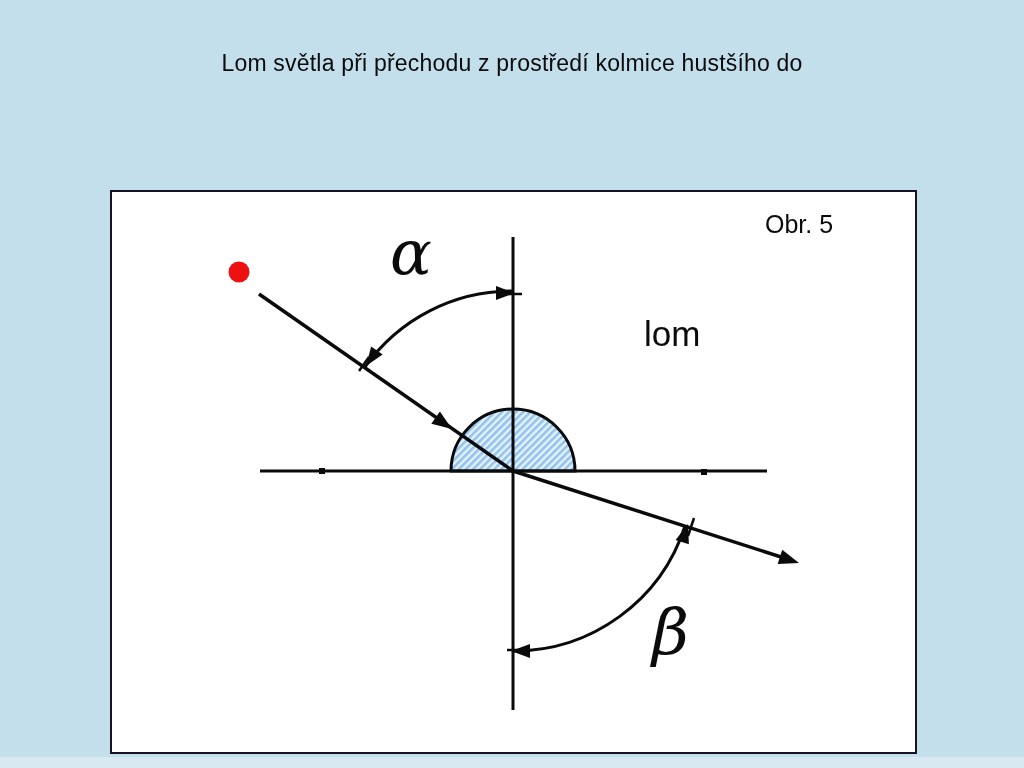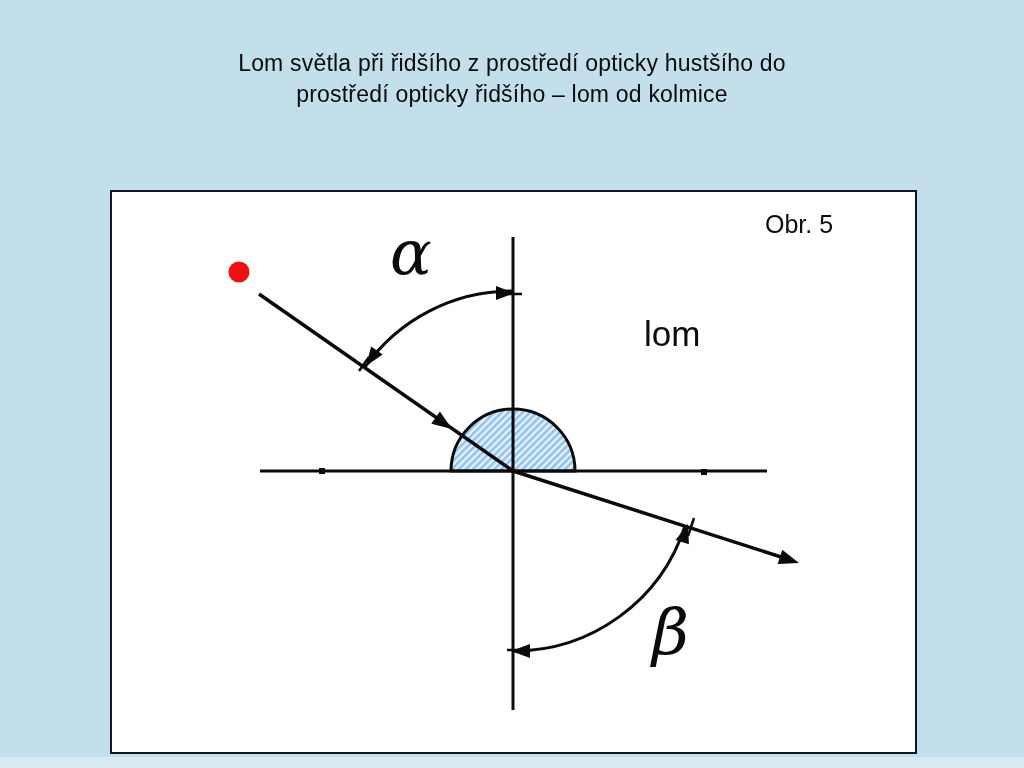--- a/index.html
+++ b/index.html
@@ -52,22 +52,21 @@
   .greek-label {
     font-family: "DejaVu Serif", serif;
     font-style: italic;
     fill: #0b0b0b;
   }
 </style>
 </head>
 <body>
 
 <div class="slide-title">
-  <div>Lom světla při řidšího z prostředí opticky hustšího do</div>
-  <div>prostředí opticky řidšího – lom od kolmice</div>
+  <div>Lom světla při přechodu z prostředí kolmice hustšího do</div>
 </div>
 
 <div class="diagram-box"></div>
 
 <svg class="diagram-svg" viewBox="0 0 1024 768">
   <defs>
     <pattern id="hatch" width="5" height="5" patternUnits="userSpaceOnUse" patternTransform="rotate(45)">
       <rect width="5" height="5" fill="#e6f2fd"></rect>
       <rect width="2.6" height="5" fill="#92c3ee"></rect>
     </pattern>

